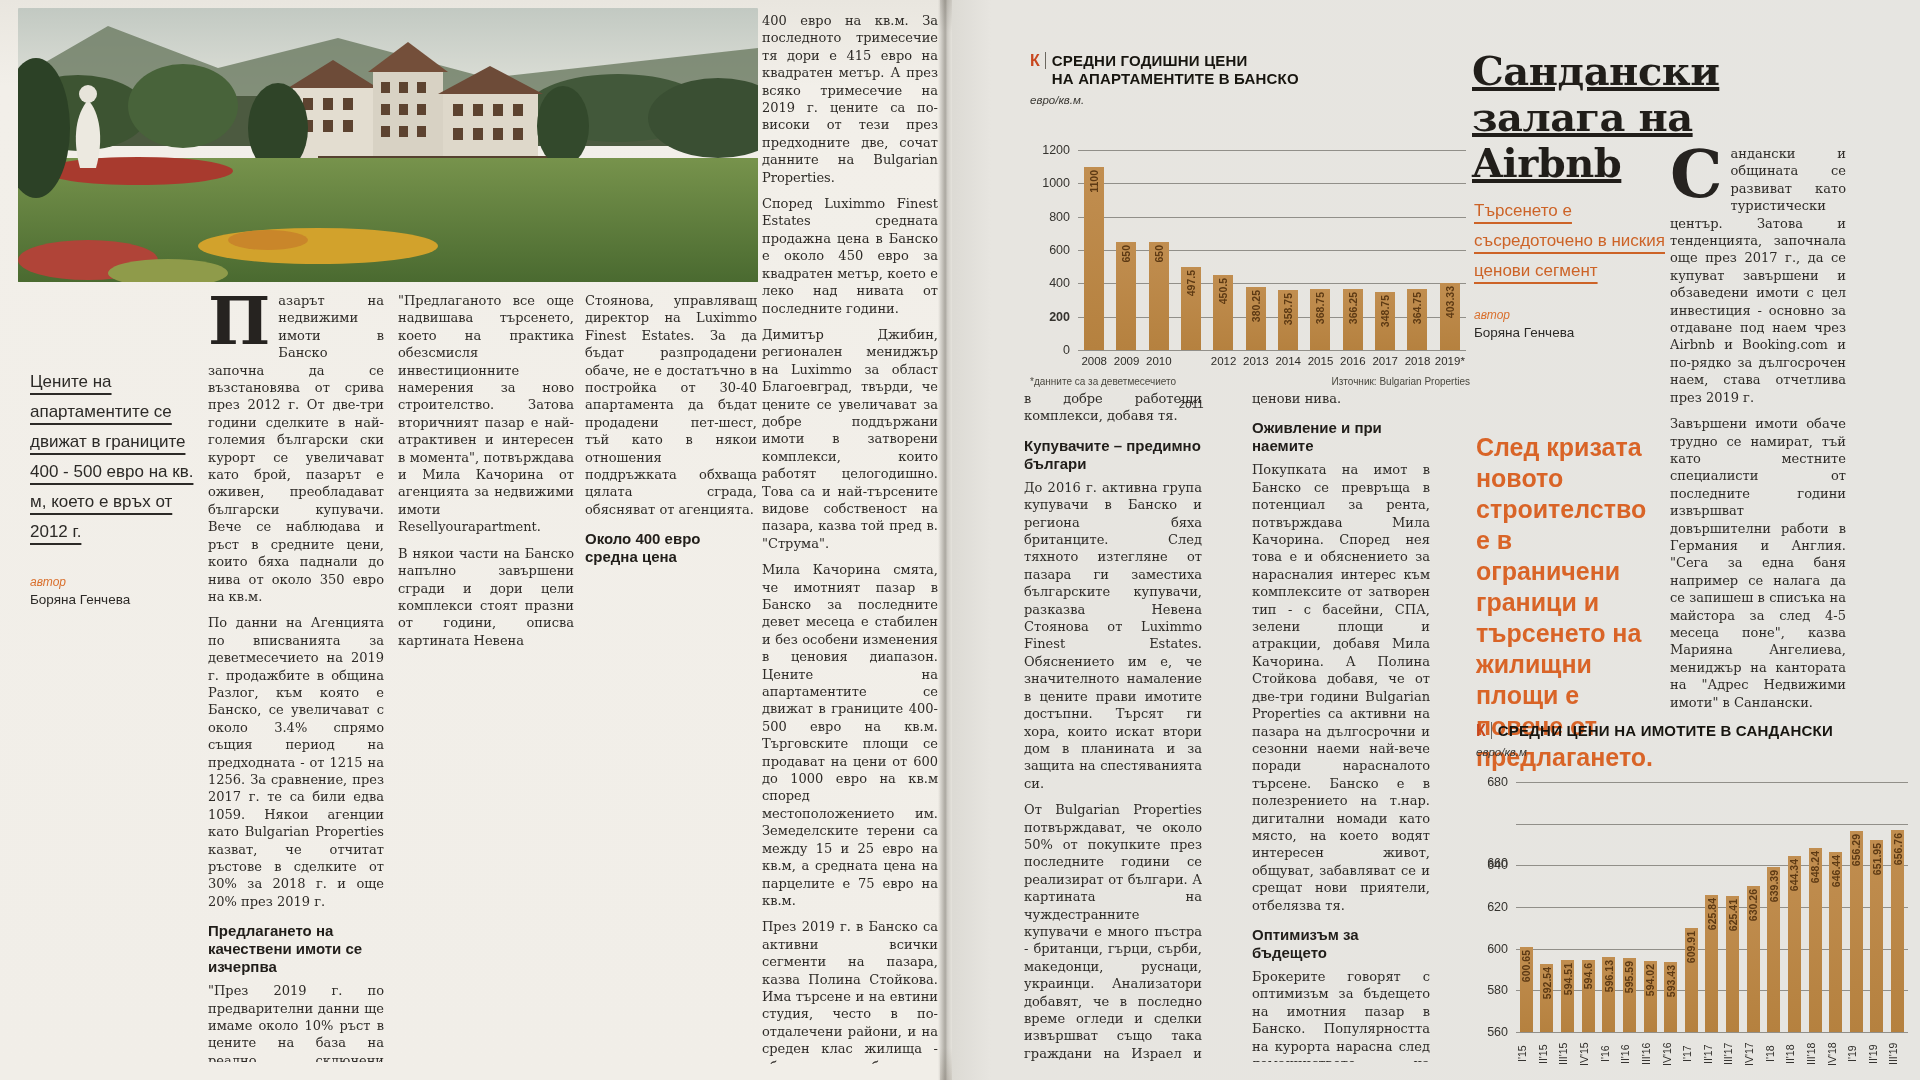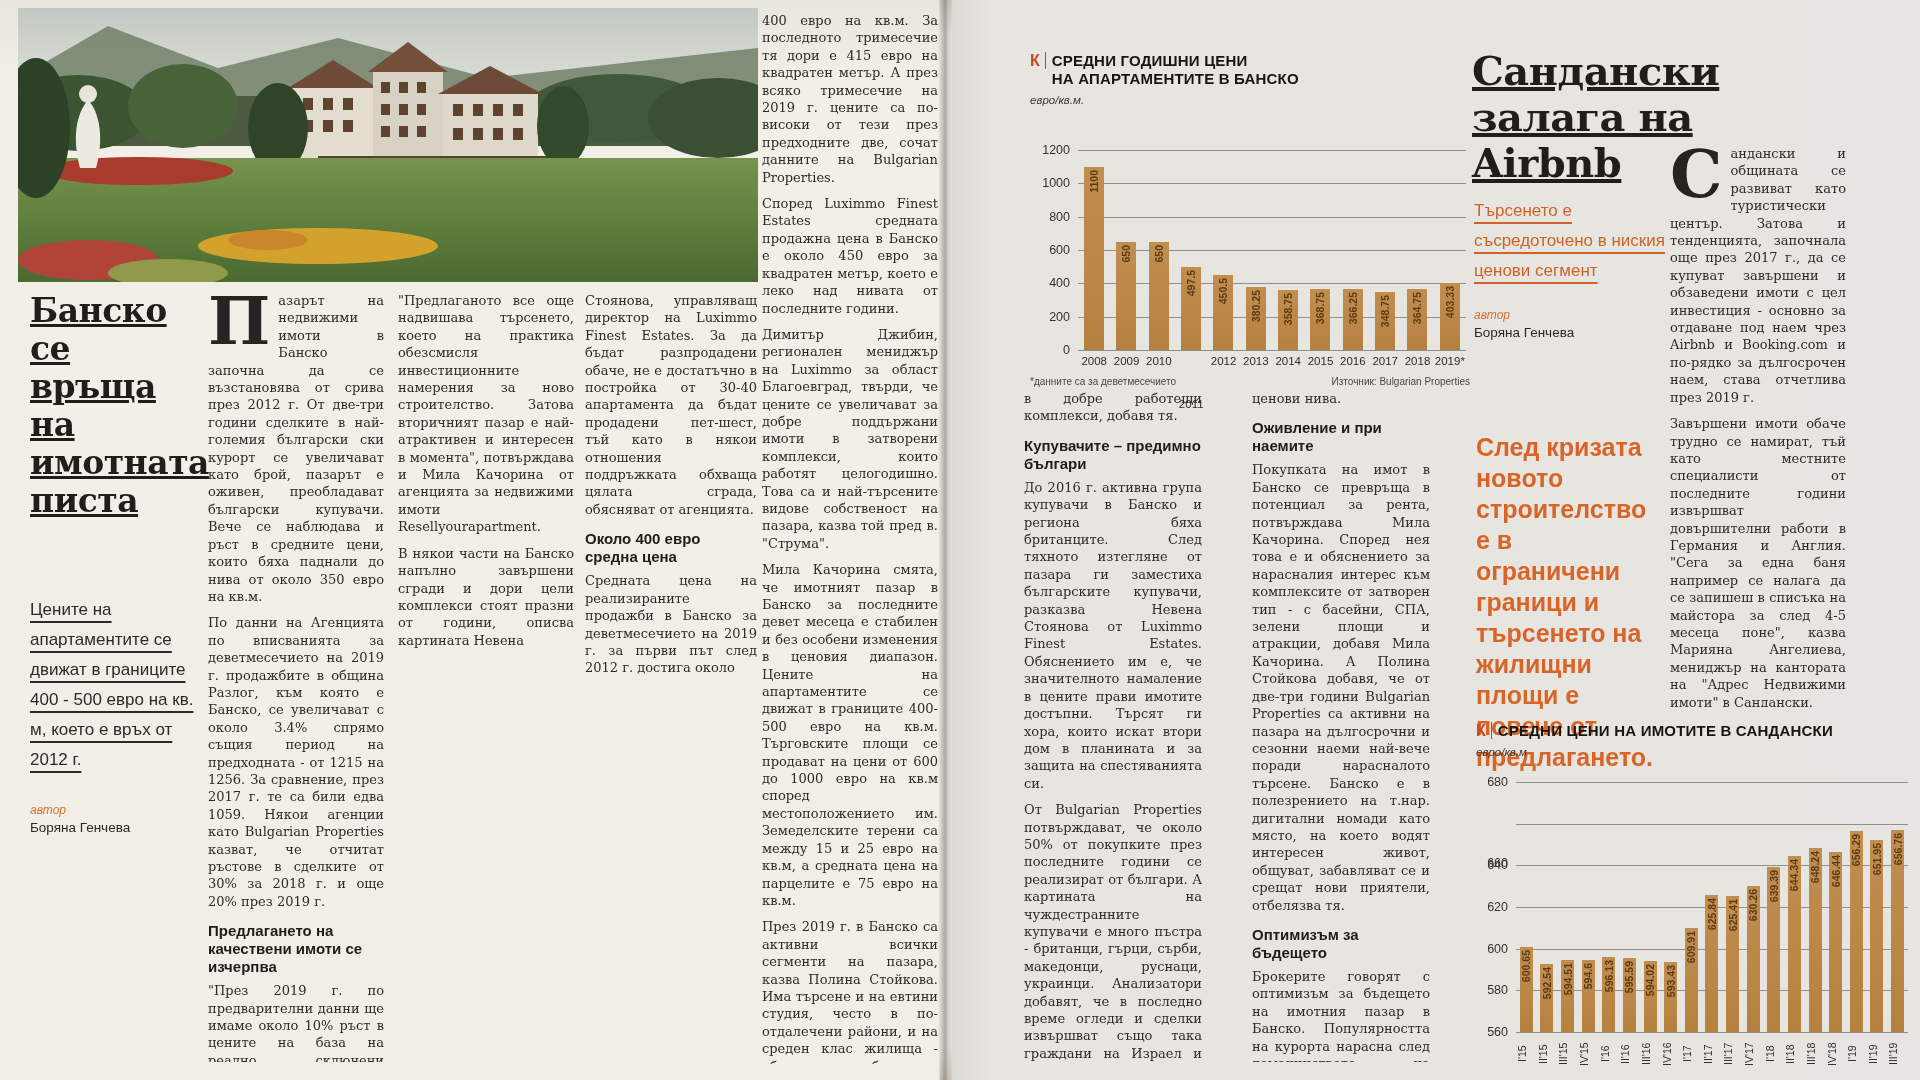--- a/index.html
+++ b/index.html
@@ -127,21 +127,20 @@
     <div class="col" style="left:762px;top:12px;width:176px;height:1052px;">
       <p>400 евро на кв.м. За последното тримесечие тя дори е 415 евро на квадратен метър. А през всяко тримесечие на 2019 г. цените са по-високи от тези през предходните две, сочат данните на Bulgarian Properties.</p>
       <p>Според Luximmo Finest Estates средната продажна цена в Банско е около 450 евро за квадратен метър, което е леко над нивата от последните години.</p>
       <p>Димитър Джибин, регионален мениджър на Luximmo за област Благоевград, твърди, че цените се увеличават за добре поддържани имоти в затворени комплекси, които работят целогодишно. Това са и най-търсените видове собственост на пазара, казва той пред в. "Струма".</p>
       <p>Мила Качорина смята, че имотният пазар в Банско за последните девет месеца е стабилен и без особени изменения в ценовия диапазон. Цените на апартаментите се движат в границите 400-500 евро на кв.м. Търговските площи се продават на цени от 600 до 1000 евро на кв.м според местоположението им. Земеделските терени са между 15 и 25 евро на кв.м, а средната цена на парцелите е 75 евро на кв.м.</p>
       <p>През 2019 г. в Банско са активни всички сегменти на пазара, казва Полина Стойкова. Има търсене и на евтини студия, често в по-отдалечени райони, и на среден клас жилища - обзаведени и близо до ски лифта, и на апартаменти в топ ваканционните комплекси, чиито цени често достигат и дори надвишават 750-800 евро на кв.м.</p>
 
     </div>
 
     <div style="position:absolute;left:30px;top:292px;width:172px;">
-      <div class="headline" style="font-size:33px;line-height:38px;">Банско се връща на имотната писта</div>
       <div style="margin-top:75px;">
         <span class="standfirst">Цените на апартаментите се движат в границите 400 - 500 евро на кв. м, което е връх от 2012 г.</span>
       </div>
       <div style="margin-top:28px;">
         <div class="author-label">автор</div>
         <div class="author-name">Боряна Генчева</div>
       </div>
     </div>
 
     <div class="col" style="left:208px;top:292px;width:176px;height:770px;">
@@ -152,39 +151,38 @@
     </div>
 
     <div class="col" style="left:398px;top:292px;width:176px;height:770px;">
       <p>"Предлаганото все още надвишава търсенето, което на практика обезсмисля инвестиционните намерения за ново строителство. Затова вторичният пазар е най-атрактивен и интересен в момента", потвърждава и Мила Качорина от агенцията за недвижими имоти Resellyourapartment.</p>
       <p>В някои части на Банско напълно завършени сгради и дори цели комплекси стоят празни от години, описва картината Невена</p>
     </div>
 
     <div class="col" style="left:585px;top:292px;width:172px;height:770px;">
       <p>Стоянова, управляващ директор на Luximmo Finest Estates. За да бъдат разпродадени обаче, не е достатъчно в постройка от 30-40 апартамента да бъдат продадени пет-шест, тъй като в някои отношения поддръжката обхваща цялата сграда, обясняват от агенцията.</p>
       <div class="subhead">Около 400 евро средна цена</div>
-      <p>Средната цена на реализираните продажби в Банско за деветмесечието на 2019 г. за първи път след 2012 г. достига около</p>
     </div>
   </div>
 
   <div id="gutter"></div>
 
   <div class="page" id="page-right">
 
     <div class="chart" style="left:78px;top:52px;width:440px;height:330px;">
         <div class="chart-title-row">
           <span class="k-logo">К</span>
           <span class="chart-title">СРЕДНИ ГОДИШНИ ЦЕНИ<br>НА АПАРТАМЕНТИТЕ В БАНСКО</span>
         </div>
         <div class="chart-unit">евро/кв.м.</div>
         <div class="plot" style="position: absolute; left: 48px; top: 98px; width: 388px; height: 200px;">
           <div class="gridline" style="top: 200px;"></div>
           <div class="ytick" style="left: -48px; width: 40px; top: 200px;">0</div>
           <div class="gridline" style="top: 166.667px;"></div>
-          <div class="ytick" style="left: -48px; width: 40px; top: 166.667px;">200</div>
+          <div class="ytick" style="left: -48px; width: 40px; top: 166.667px; font-weight: bold;">200</div>
           <div class="gridline" style="top: 133.333px;"></div>
           <div class="ytick" style="left: -48px; width: 40px; top: 133.333px;">400</div>
           <div class="gridline" style="top: 100px;"></div>
           <div class="ytick" style="left: -48px; width: 40px; top: 100px;">600</div>
           <div class="gridline" style="top: 66.6667px;"></div>
           <div class="ytick" style="left: -48px; width: 40px; top: 66.6667px;">800</div>
           <div class="gridline" style="top: 33.3333px;"></div>
           <div class="ytick" style="left: -48px; width: 40px; top: 33.3333px;">1000</div>
           <div class="gridline" style="top: 0px;"></div>
           <div class="ytick" style="left: -48px; width: 40px; top: 0px;">1200</div>

